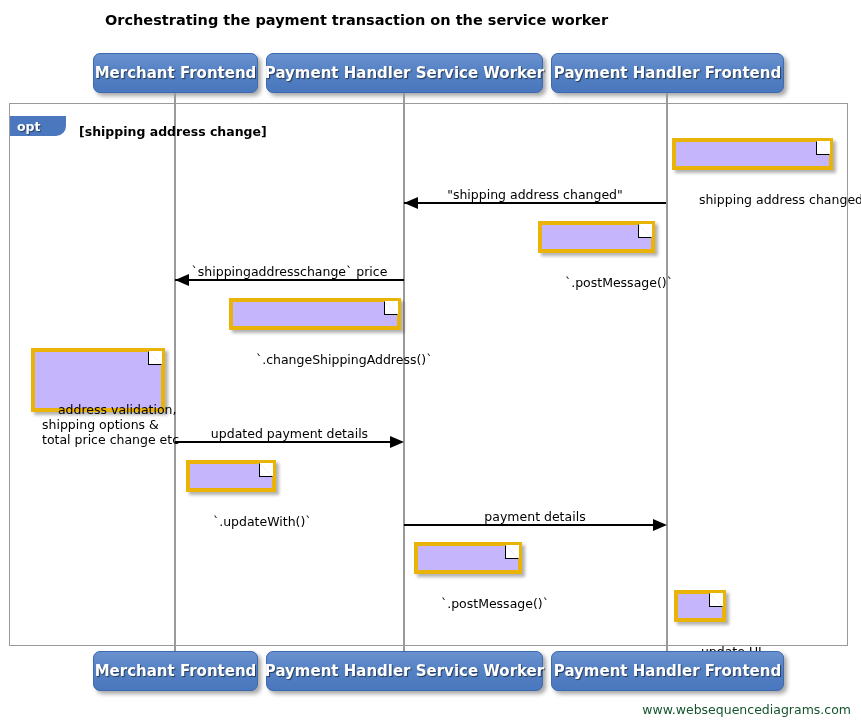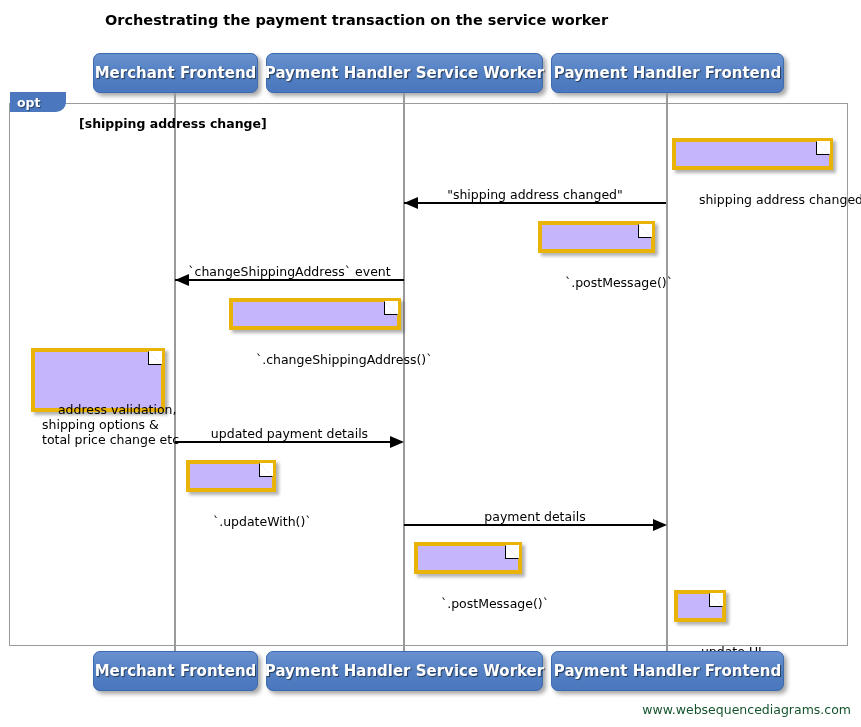--- a/index.html
+++ b/index.html
@@ -172,44 +172,44 @@
   </div>
   <div class="actor-box" style="left:551px; top:53px; width:233px; height:40px;">
     <span>Payment Handler Frontend</span>
   </div>
 
   <div class="lifeline" style="left:174px; top:93px; height:558px;"></div>
   <div class="lifeline" style="left:403px; top:93px; height:558px;"></div>
   <div class="lifeline" style="left:666px; top:93px; height:558px;"></div>
 
   <div class="frame" style="left:9px; top:103px; width:839px; height:543px;"></div>
-  <div class="frame-tab" style="left:10px; top:92px; width:56px;">
+  <div class="frame-tab" style="left:10px; top:116px; width:56px;">
     <span>opt</span>
   </div>
-  <div class="frame-cond" style="left:79px; top:116px;">[shipping address change]</div>
+  <div class="frame-cond" style="left:79px; top:124px;">[shipping address change]</div>
 
   <div class="note" style="left:672px; top:138px; width:161px; height:32px;">
     <span class="dogear-cut"></span>
     <span class="dogear"></span>
     <span>shipping address changed</span>
   </div>
 
   <div class="msg-line" style="left:404px; top:202px; width:262px;"></div>
   <div class="arrow-head arrow-left" style="left:404px; top:197px;"></div>
   <div class="msg-label" style="left:404px; top:187px; width:262px;">"shipping address changed"</div>
 
   <div class="note" style="left:538px; top:221px; width:117px; height:32px;">
     <span class="dogear-cut"></span>
     <span class="dogear"></span>
     <span>`.postMessage()`</span>
   </div>
 
   <div class="msg-line" style="left:175px; top:279px; width:229px;"></div>
   <div class="arrow-head arrow-left" style="left:175px; top:274px;"></div>
-  <div class="msg-label" style="left:175px; top:264px; width:229px;">`changeShippingAddress` event</div>
+  <div class="msg-label" style="left:175px; top:264px; width:229px;">`shippingaddresschange` price</div>
 
   <div class="note" style="left:221px; top:298px; width:172px; height:32px;margin-left:8px;">
     <span class="dogear-cut"></span>
     <span class="dogear"></span>
     <span>`.changeShippingAddress()`</span>
   </div>
 
   <div class="note" style="left:31px; top:348px; width:134px; height:64px;">
     <span class="dogear-cut"></span>
     <span class="dogear"></span>

